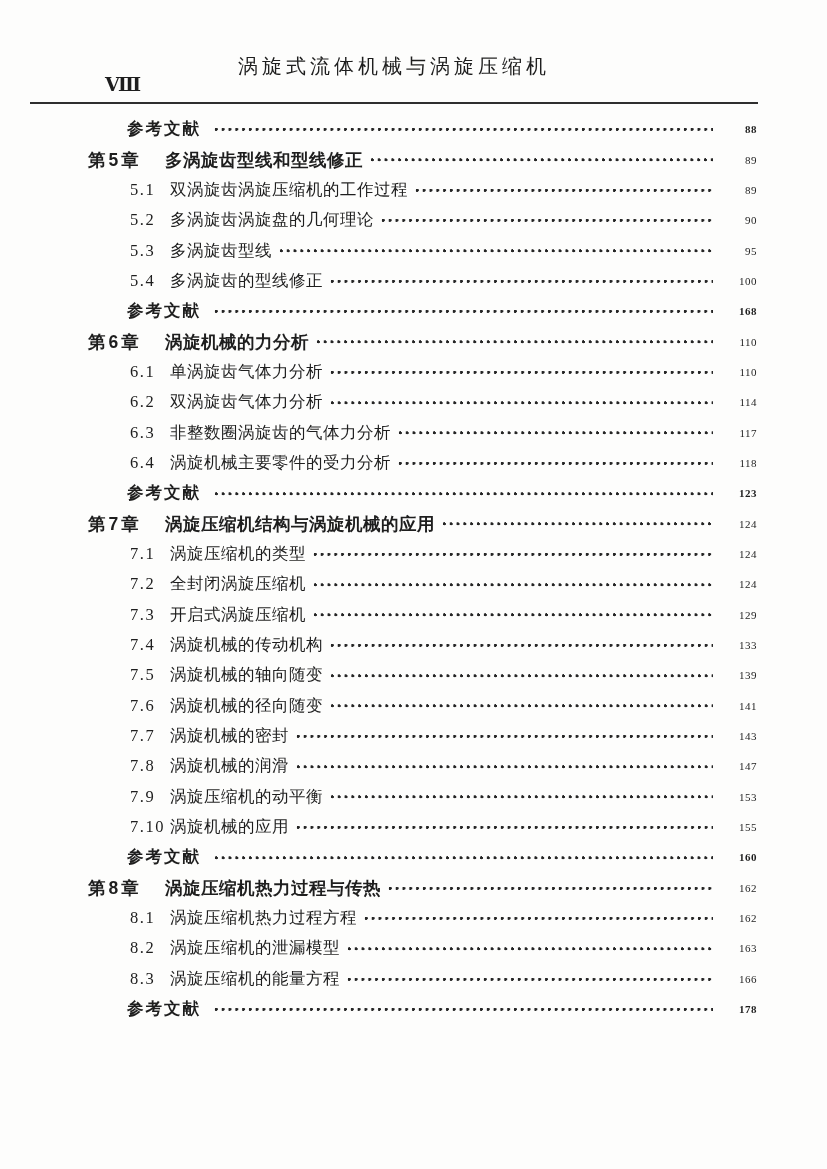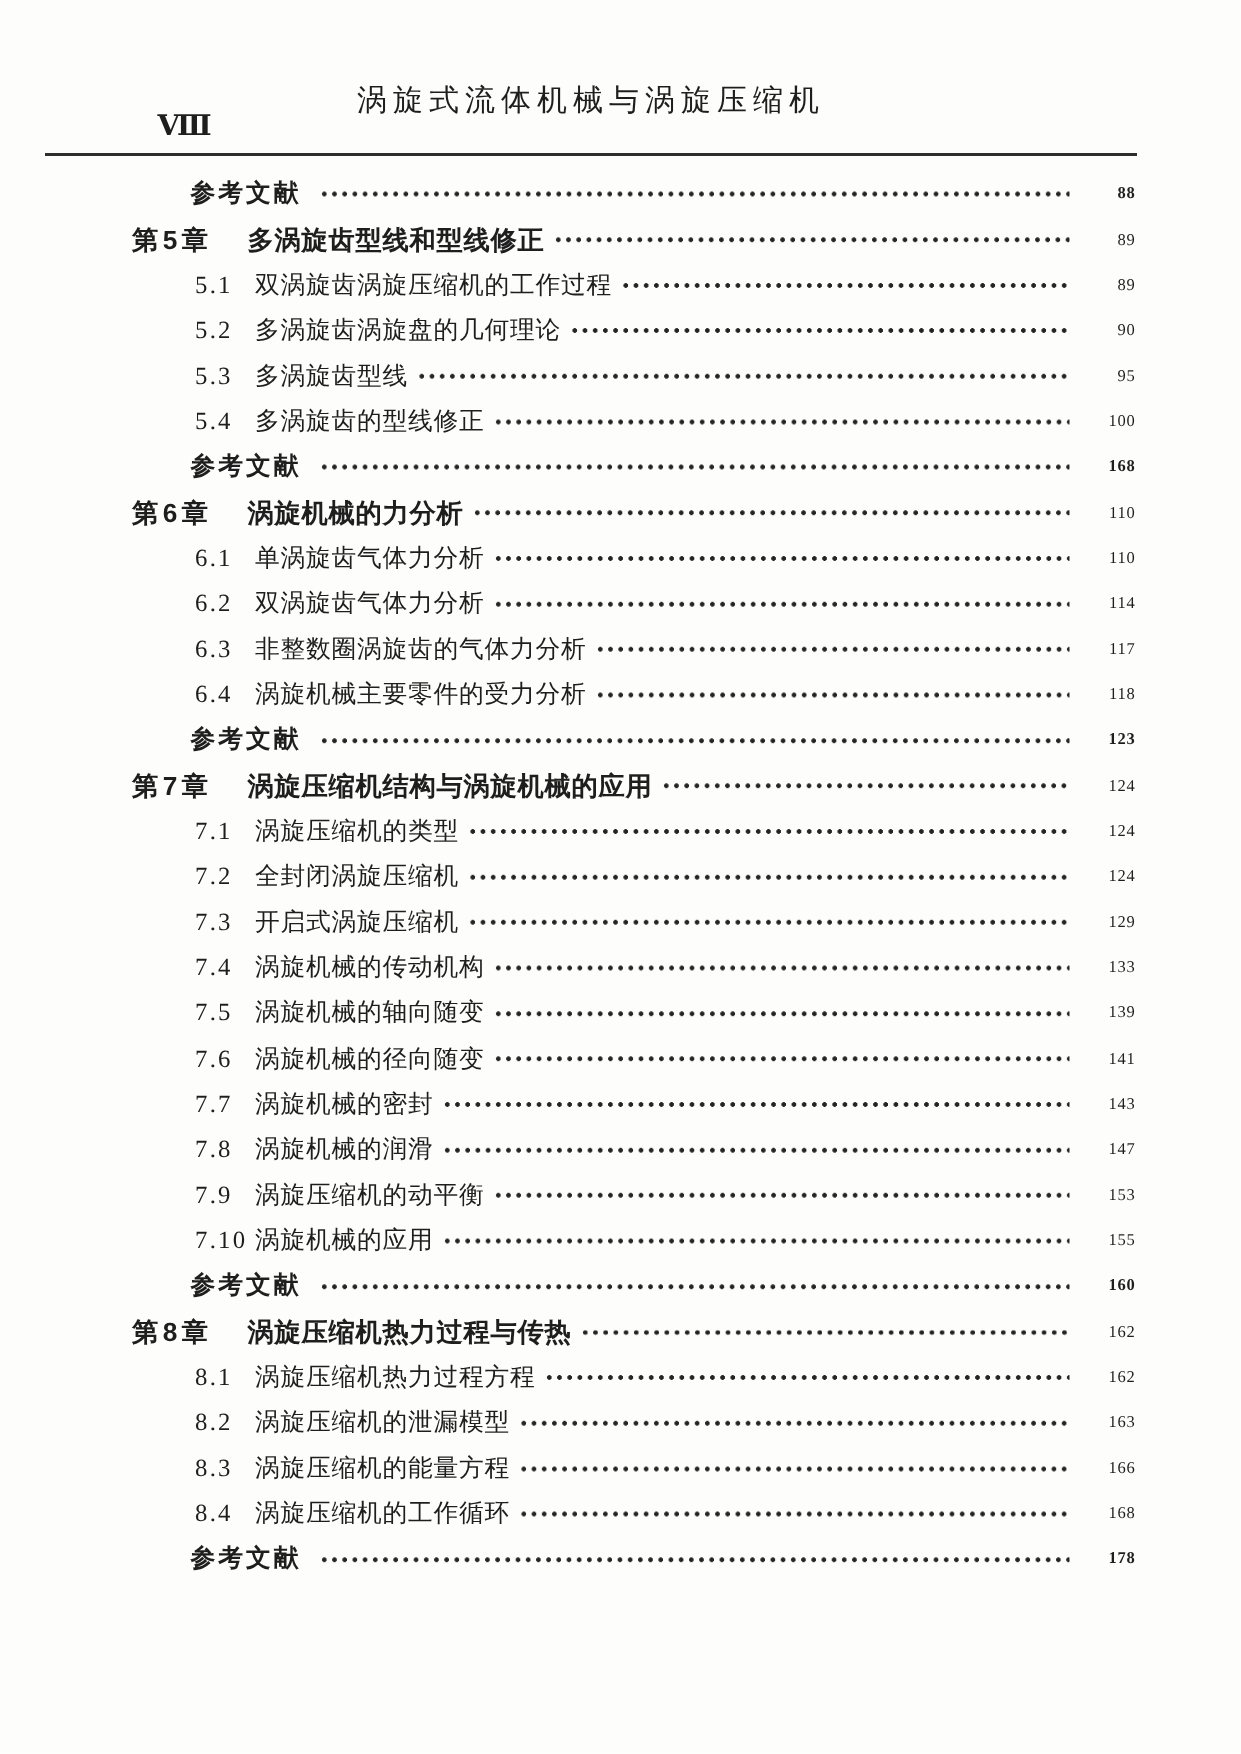--- a/index.html
+++ b/index.html
@@ -249,26 +249,20 @@
     <span class="title">涡旋压缩机的泄漏模型</span>
     <span class="leader"></span>
     <span class="pg">163</span>
   </div>
       <div class="toc-row section">
     <span class="num">8.3</span>
     <span class="title">涡旋压缩机的能量方程</span>
     <span class="leader"></span>
     <span class="pg">166</span>
   </div>
-      <div class="toc-row section">
-    <span class="num">8.4</span>
-    <span class="title">涡旋压缩机的工作循环</span>
-    <span class="leader"></span>
-    <span class="pg">168</span>
-  </div>
       <div class="toc-row ref">
     <span class="num">参考文献</span>
     <span class="title"></span>
     <span class="leader"></span>
     <span class="pg">178</span>
   </div>
     </div>
 </div>
 
 </body></html>

